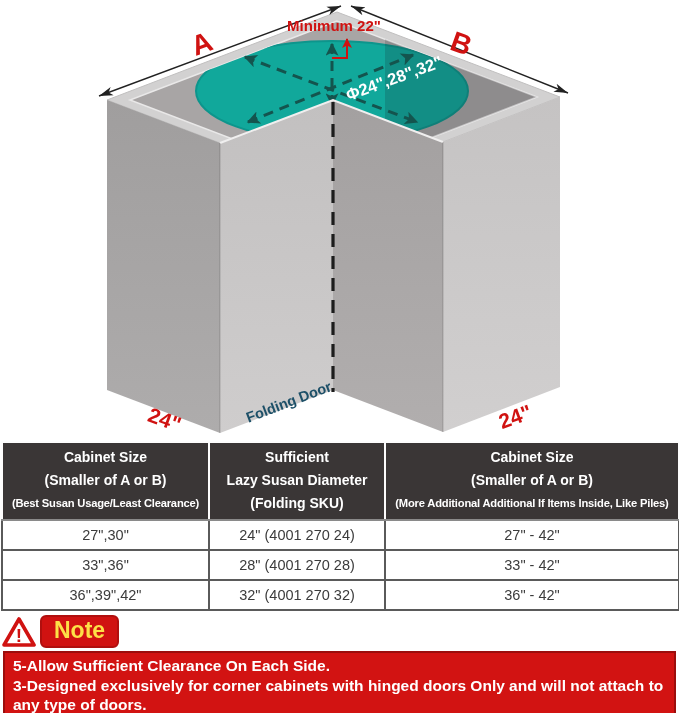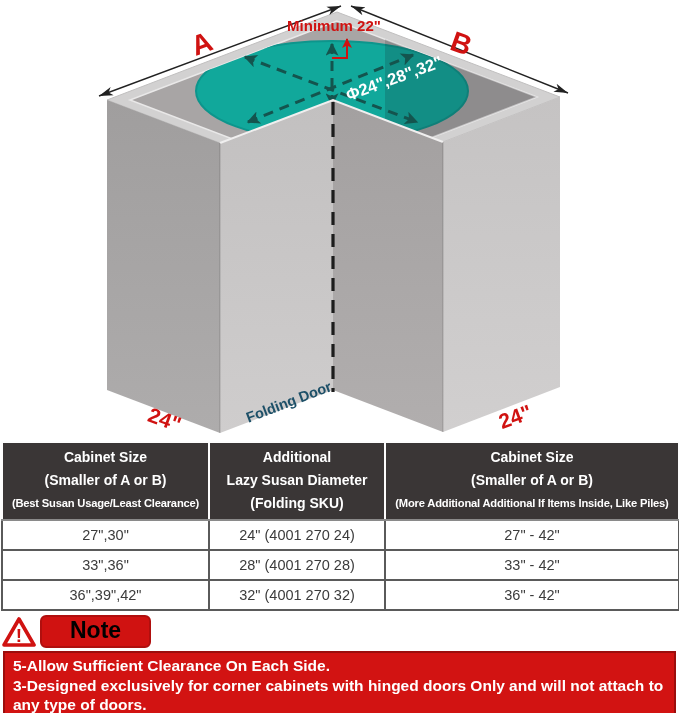--- a/index.html
+++ b/index.html
@@ -10,22 +10,22 @@
   .spec-table col.c1{width:207px;} .spec-table col.c2{width:176px;} .spec-table col.c3{width:294px;}
   .spec-table th{background:#3a3636;color:#fff;font-weight:bold;border:2px solid #fdfdfd;
                  border-bottom:2px solid #8a8a8a;padding:3px 0 4px;vertical-align:middle;}
   .spec-table th .hline{line-height:23px;font-size:14px;white-space:nowrap;}
   .spec-table th .hsmall{font-size:11.2px;letter-spacing:-0.2px;}
   .spec-table td{background:#fff;color:#3b3b3b;font-size:14.5px;text-align:center;
                  border:2px solid #5a5a5a;height:26px;white-space:nowrap;}
   .spec-table{border:2px solid #6a6a6a;}
   
   .note-head{display:flex;align-items:center;gap:4px;margin:4px 0 3px 2px;height:33px;}
-  .note-badge{background:#d01211;border:2px solid #b00f0e;border-radius:6px;color:#000000;
-              font-weight:bold;font-size:23px;line-height:25px;padding:1px 28px 3px;}
+  .note-badge{background:#d01211;border:2px solid #b00f0e;border-radius:6px;color:#fde047;
+              font-weight:bold;font-size:23px;line-height:25px;padding:1px 12px 3px;}
   .note-box{margin:0 3px;background:#d21312;border:2px solid #9c0d0c;color:#fff;
             font-weight:bold;font-size:15.5px;line-height:19.5px;padding:3px 8px 4px;}
   .note-box .nline{display:block;}
   svg text{font-family:"Liberation Sans","DejaVu Sans",sans-serif;}
 </style>
 </head>
 <body>
 
 <div class="canvas">
 
@@ -111,21 +111,21 @@
         <col class="c3">
       </colgroup>
     <thead>
       <tr>
         <th>
           <div class="hline">Cabinet Size</div>
           <div class="hline">(Smaller of A or B)</div>
           <div class="hline hsmall">(Best Susan Usage/Least Clearance)</div>
         </th>
         <th>
-          <div class="hline">Additional</div>
+          <div class="hline">Sufficient</div>
           <div class="hline">Lazy Susan Diameter</div>
           <div class="hline">(Folding SKU)</div>
         </th>
         <th>
           <div class="hline">Cabinet Size</div>
           <div class="hline">(Smaller of A or B)</div>
           <div class="hline hsmall">(More Additional Additional If Items Inside, Like Piles)</div>
         </th>
       </tr>
     </thead>

